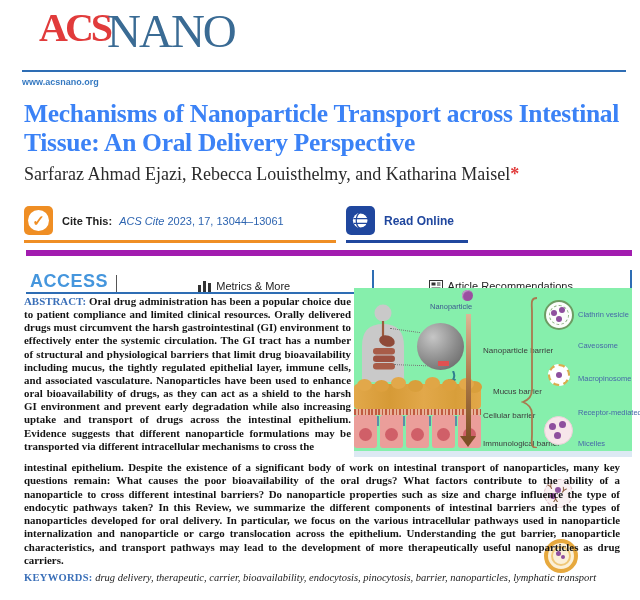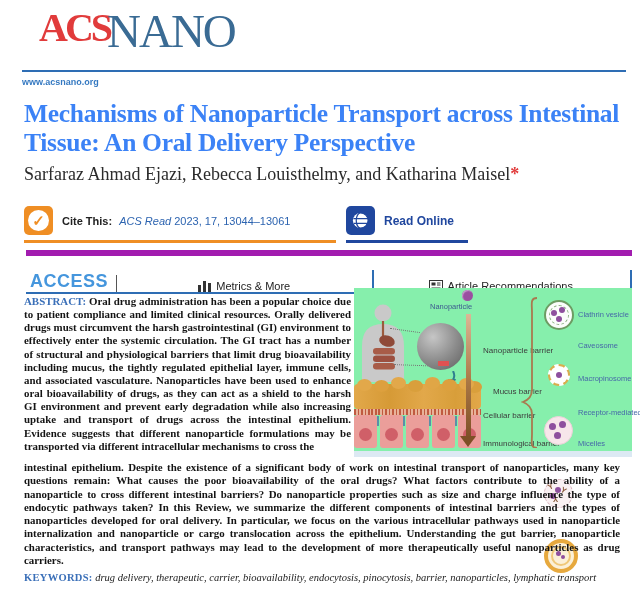--- a/index.html
+++ b/index.html
@@ -109,21 +109,21 @@
     <span>Sarfaraz Ahmad Ejazi, Rebecca Louisthelmy, and Katharina Maisel</span><span class="corr-mark">*</span>
   </div>
 
   <div class="citebar">
     <div class="citebox">
       <div class="cite-icon">
           <div class="inner">✓</div>
         </div>
       <div class="cite-text">
         <span class="cite-label">Cite This:</span>
-        <span class="cite-journal">ACS Read</span>
+        <span class="cite-journal">ACS Cite</span>
         <span class="cite-ref">2023, 17, 13044–13061</span>
       </div>
     </div>
     <div class="readbox">
       <div class="read-icon">
         <svg width="19" height="19" viewBox="0 0 20 20">
             <circle cx="10" cy="10" r="8" fill="#fff"></circle>
             <path d="M10 2 a8 8 0 0 1 0 16 a4.5 8 0 0 1 0 -16 M2.5 8 h15 M3 13 h14" stroke="#20479e" stroke-width="1.3" fill="none"></path>
           </svg>
       </div>

